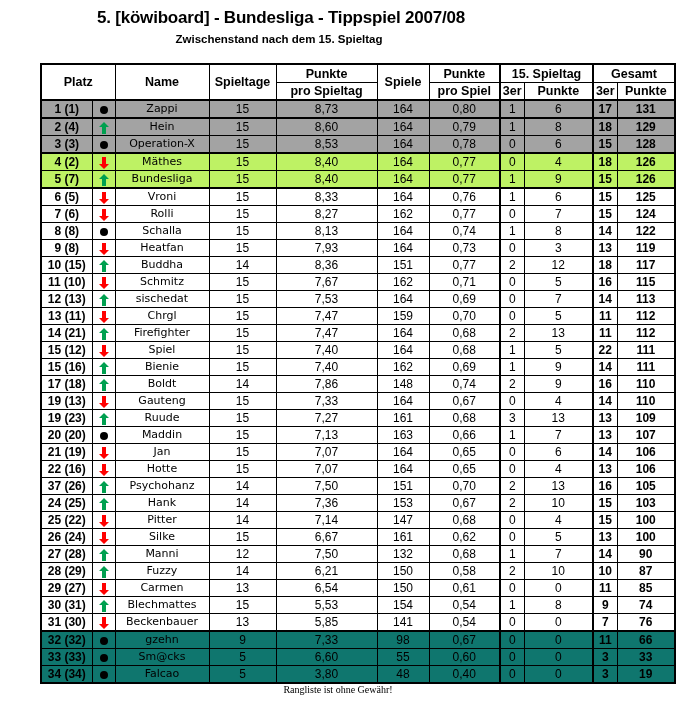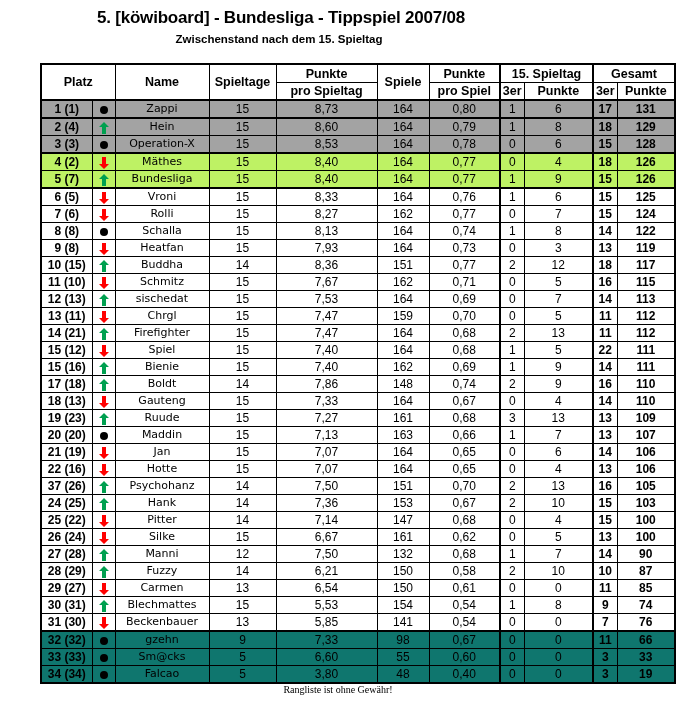--- a/index.html
+++ b/index.html
@@ -319,21 +319,21 @@
         <td class="num">14</td>
         <td class="num">7,86</td>
         <td class="num">148</td>
         <td class="num">0,74</td>
         <td class="num thick-l">2</td>
         <td class="num">9</td>
         <td class="num bold thick-l">16</td>
         <td class="num bold">110</td>
       </tr>
       <tr class="row-normal">
-        <td class="platz">18 (13)</td>
+        <td class="platz">19 (13)</td>
         <td class="trend"><span class="arrow"><svg width="10" height="12" viewBox="0 0 10 12">
               <path d="M3 0 L7 0 L7 7 L10 7 L5 12 L0 7 L3 7 Z" fill="#ff0000"></path>
             </svg></span></td>
         <td class="name">Gauteng</td>
         <td class="num">15</td>
         <td class="num">7,33</td>
         <td class="num">164</td>
         <td class="num">0,67</td>
         <td class="num thick-l">0</td>
         <td class="num">4</td>

